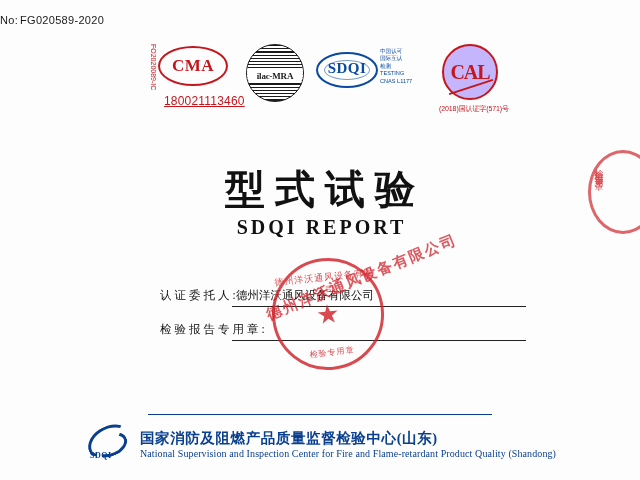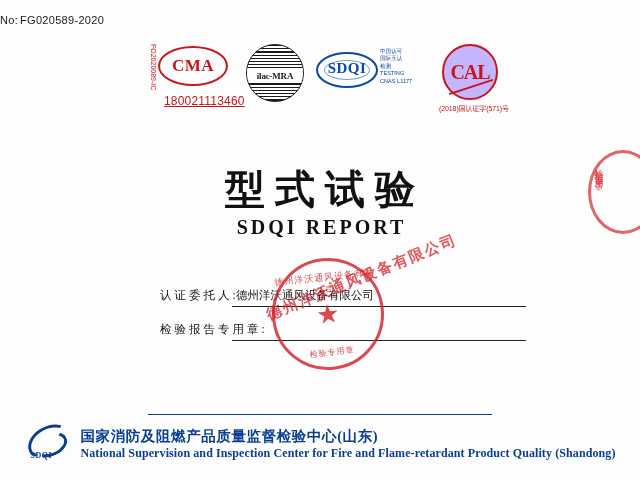--- a/index.html
+++ b/index.html
@@ -440,25 +440,24 @@
   }
   .footer-cn {
     font-size: 14.5px;
     font-weight: bold;
     color: #0a3f8f;
     letter-spacing: 0.6px;
     font-family: "Liberation Serif", serif;
   }
   .footer-en {
     margin-top: 0;
-    font-size: 12px;
+    font-size: 10px;
     color: #0a3f8f;
     letter-spacing: 0.1px;
     font-family: "Liberation Serif", serif;
-    font-weight: bold;
   }
 </style>
 </head>
 <body>
 
 <div class="page">
 
   <div class="report-no">
     <span class="no-label">No:</span><span class="no-value">FG020589-2020</span>
   </div>

